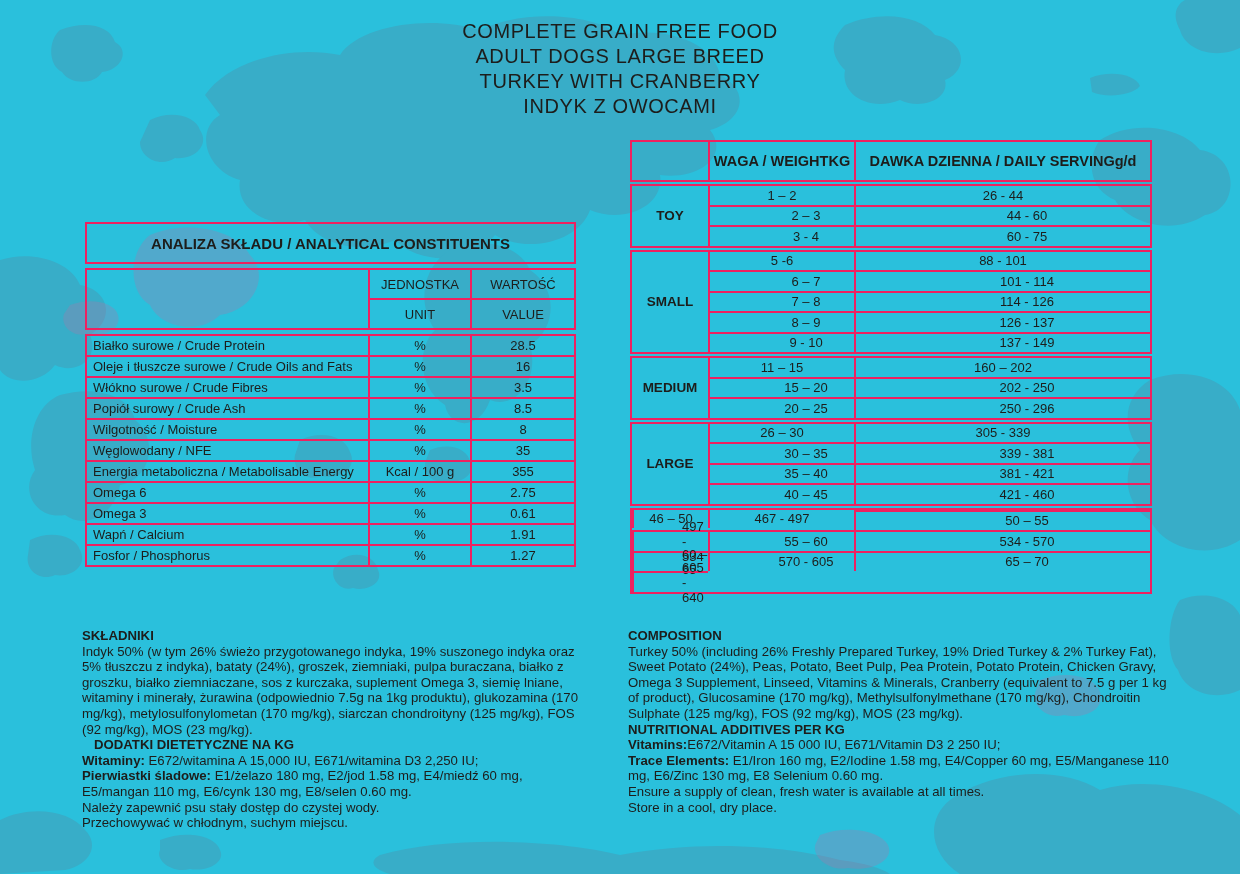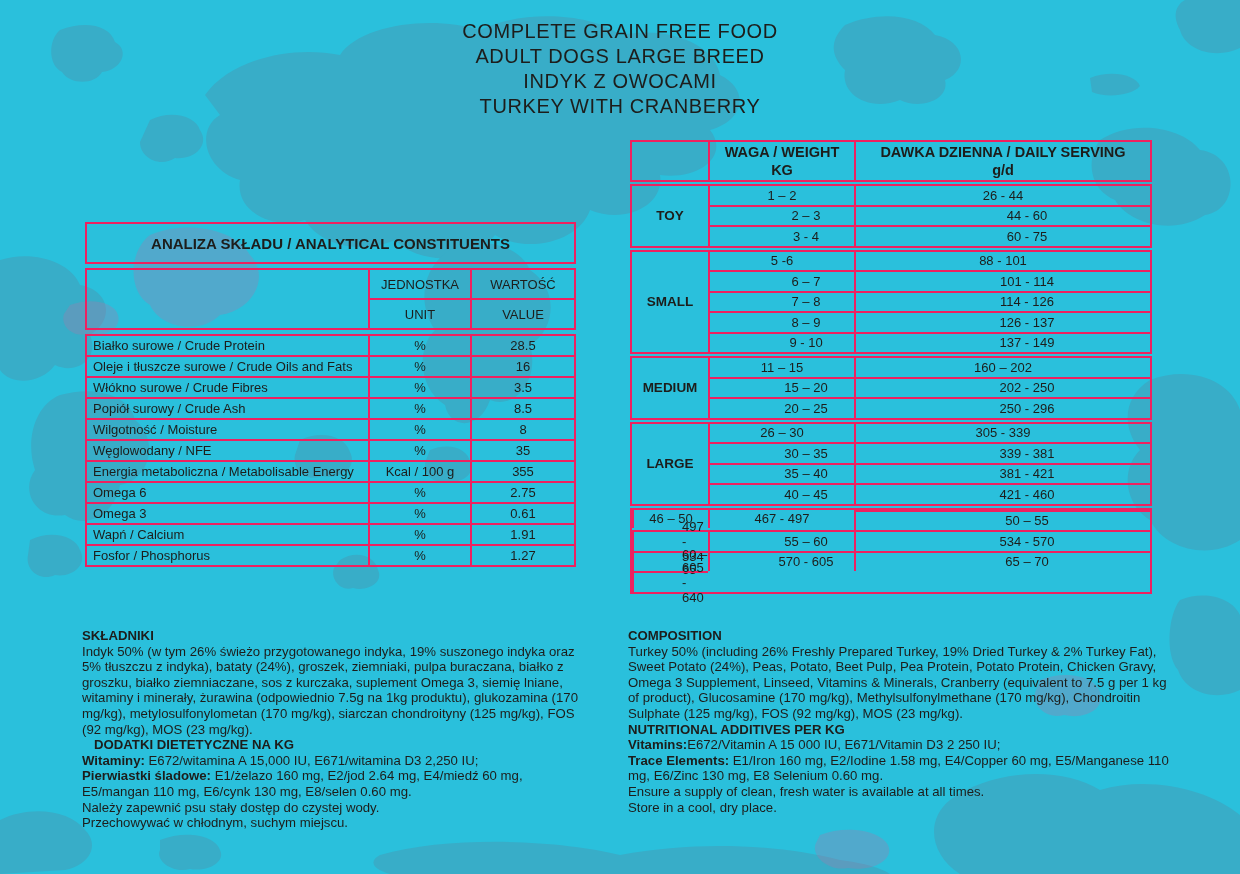--- a/index.html
+++ b/index.html
@@ -29,21 +29,21 @@
   .abody .arow{display:grid;grid-template-columns:281px 102px 1fr;}
   .abody .arow + .arow{border-top:2px solid var(--accent,#ee2160);}
   .abody .cell{height:19px;display:flex;align-items:center;justify-content:center;}
   .abody .cell.lab{justify-content:flex-start;padding-left:6px;}
   .abody .cell + .cell{border-left:2px solid var(--accent,#ee2160);}
 
   
   .stable{position:absolute;left:630px;top:140px;width:522px;font-size:13px;}
   .shead{display:grid;grid-template-columns:76px 146px 1fr;margin-bottom:2px;
     font-weight:700;font-size:14.5px;}
-  .shead .c{min-height:38px;display:flex;flex-direction:column;align-items:center;
+  .shead .c{min-height:38px;display:flex;flex-direction:row;align-items:center;
     justify-content:center;text-align:center;line-height:18px;
     border-left:2px solid var(--accent,#ee2160);}
   .shead .blank{border-left:none;}
   .sgroup{display:grid;grid-template-columns:76px 146px 1fr;margin-bottom:2px;}
   .sgroup .glabel{display:flex;align-items:center;justify-content:center;
     font-weight:700;font-size:13.5px;}
   .sgroup .cell{height:18.5px;display:flex;align-items:center;justify-content:center;
     border-left:2px solid var(--accent,#ee2160);}
   .sgroup .tdiv{border-top:2px solid var(--accent,#ee2160);padding-left:48px;}
 
@@ -86,22 +86,22 @@
     <path class="land" d="M160,840 C185,830 215,835 220,850 C226,862 208,872 190,869 C172,874 155,860 160,850 Z"></path>
     <path class="mark" d="M150,235 C185,220 235,228 250,255 C270,275 255,310 220,315 C200,335 160,328 150,305 C128,292 128,252 150,235 Z"></path>
     <path class="mark" d="M70,305 C90,297 115,302 118,315 C122,328 105,338 88,334 C72,338 60,325 64,314 Z"></path>
     <path class="mark" d="M1040,680 C1065,670 1095,676 1100,692 C1106,708 1086,720 1064,715 C1045,720 1030,703 1036,690 Z"></path>
     <path class="mark" d="M820,835 C845,825 880,830 888,845 C895,860 872,872 848,868 C828,872 810,855 816,843 Z"></path>
   </svg>
 
   <div class="title">
     <div>COMPLETE GRAIN FREE FOOD</div>
     <div>ADULT DOGS LARGE BREED</div>
+    <div>TURKEY WITH CRANBERRY</div>
     <div>INDYK Z OWOCAMI</div>
-    <div>TURKEY WITH CRANBERRY</div>
   </div>
 
   <div class="atable">
     <div class="atable-title box">ANALIZA SKŁADU / ANALYTICAL CONSTITUENTS</div>
     <div class="asub box">
       <div class="c blank"></div>
       <div class="c">JEDNOSTKA</div>
       <div class="c">WARTOŚĆ</div>
       <div class="c r2">UNIT</div>
       <div class="c r2">VALUE</div>
@@ -233,21 +233,21 @@
           <div class="cell tdiv">605 - 640</div>
         </div>
       </div>
   </div>
 
   <div class="textcol left">
     <h3>SKŁADNIKI</h3>
     <p>Indyk 50% (w tym 26% świeżo przygotowanego indyka, 19% suszonego indyka oraz 5% tłuszczu z indyka), bataty (24%), groszek, ziemniaki, pulpa buraczana, białko z groszku, białko ziemniaczane, sos z kurczaka, suplement Omega 3, siemię lniane, witaminy i minerały, żurawina (odpowiednio 7.5g na 1kg produktu), glukozamina (170 mg/kg), metylosulfonylometan (170 mg/kg), siarczan chondroityny (125 mg/kg), FOS (92 mg/kg), MOS (23 mg/kg).</p>
     <h3 class="gap-sm">DODATKI DIETETYCZNE NA KG</h3>
     <p><b>Witaminy:</b><span> E672/witamina A 15,000 IU, E671/witamina D3 2,250 IU;</span></p>
-    <p><b>Pierwiastki śladowe:</b><span> E1/żelazo 160 mg, E2/jod 2.64 mg, E4/miedź 60 mg, E5/mangan 110 mg, E6/cynk 130 mg, E8/selen 0.60 mg.</span></p>
+    <p><b>Pierwiastki śladowe:</b><span> E1/żelazo 180 mg, E2/jod 1.58 mg, E4/miedź 60 mg, E5/mangan 110 mg, E6/cynk 130 mg, E8/selen 0.60 mg.</span></p>
     <p class="notes-pl">Należy zapewnić psu stały dostęp do czystej wody.</p>
     <p>Przechowywać w chłodnym, suchym miejscu.</p>
   </div>
 
   <div class="textcol right">
     <h3>COMPOSITION</h3>
     <p>Turkey 50% (including 26% Freshly Prepared Turkey, 19% Dried Turkey &amp; 2% Turkey Fat), Sweet Potato (24%), Peas, Potato, Beet Pulp, Pea Protein, Potato Protein, Chicken Gravy, Omega 3 Supplement, Linseed, Vitamins &amp; Minerals,  Cranberry (equivalent to 7.5 g per 1 kg of product), Glucosamine (170 mg/kg), Methylsulfonylmethane (170 mg/kg), Chondroitin Sulphate (125 mg/kg), FOS (92 mg/kg), MOS (23 mg/kg).</p>
     <h3 class="gap-lg">NUTRITIONAL ADDITIVES PER KG</h3>
     <p><b>Vitamins:</b><span>E672/Vitamin A 15 000 IU, E671/Vitamin D3 2 250 IU;</span></p>
     <p><b>Trace Elements:</b><span> E1/Iron 160 mg, E2/Iodine 1.58 mg, E4/Copper 60 mg, E5/Manganese 110 mg, E6/Zinc 130 mg, E8 Selenium 0.60 mg.</span></p>

